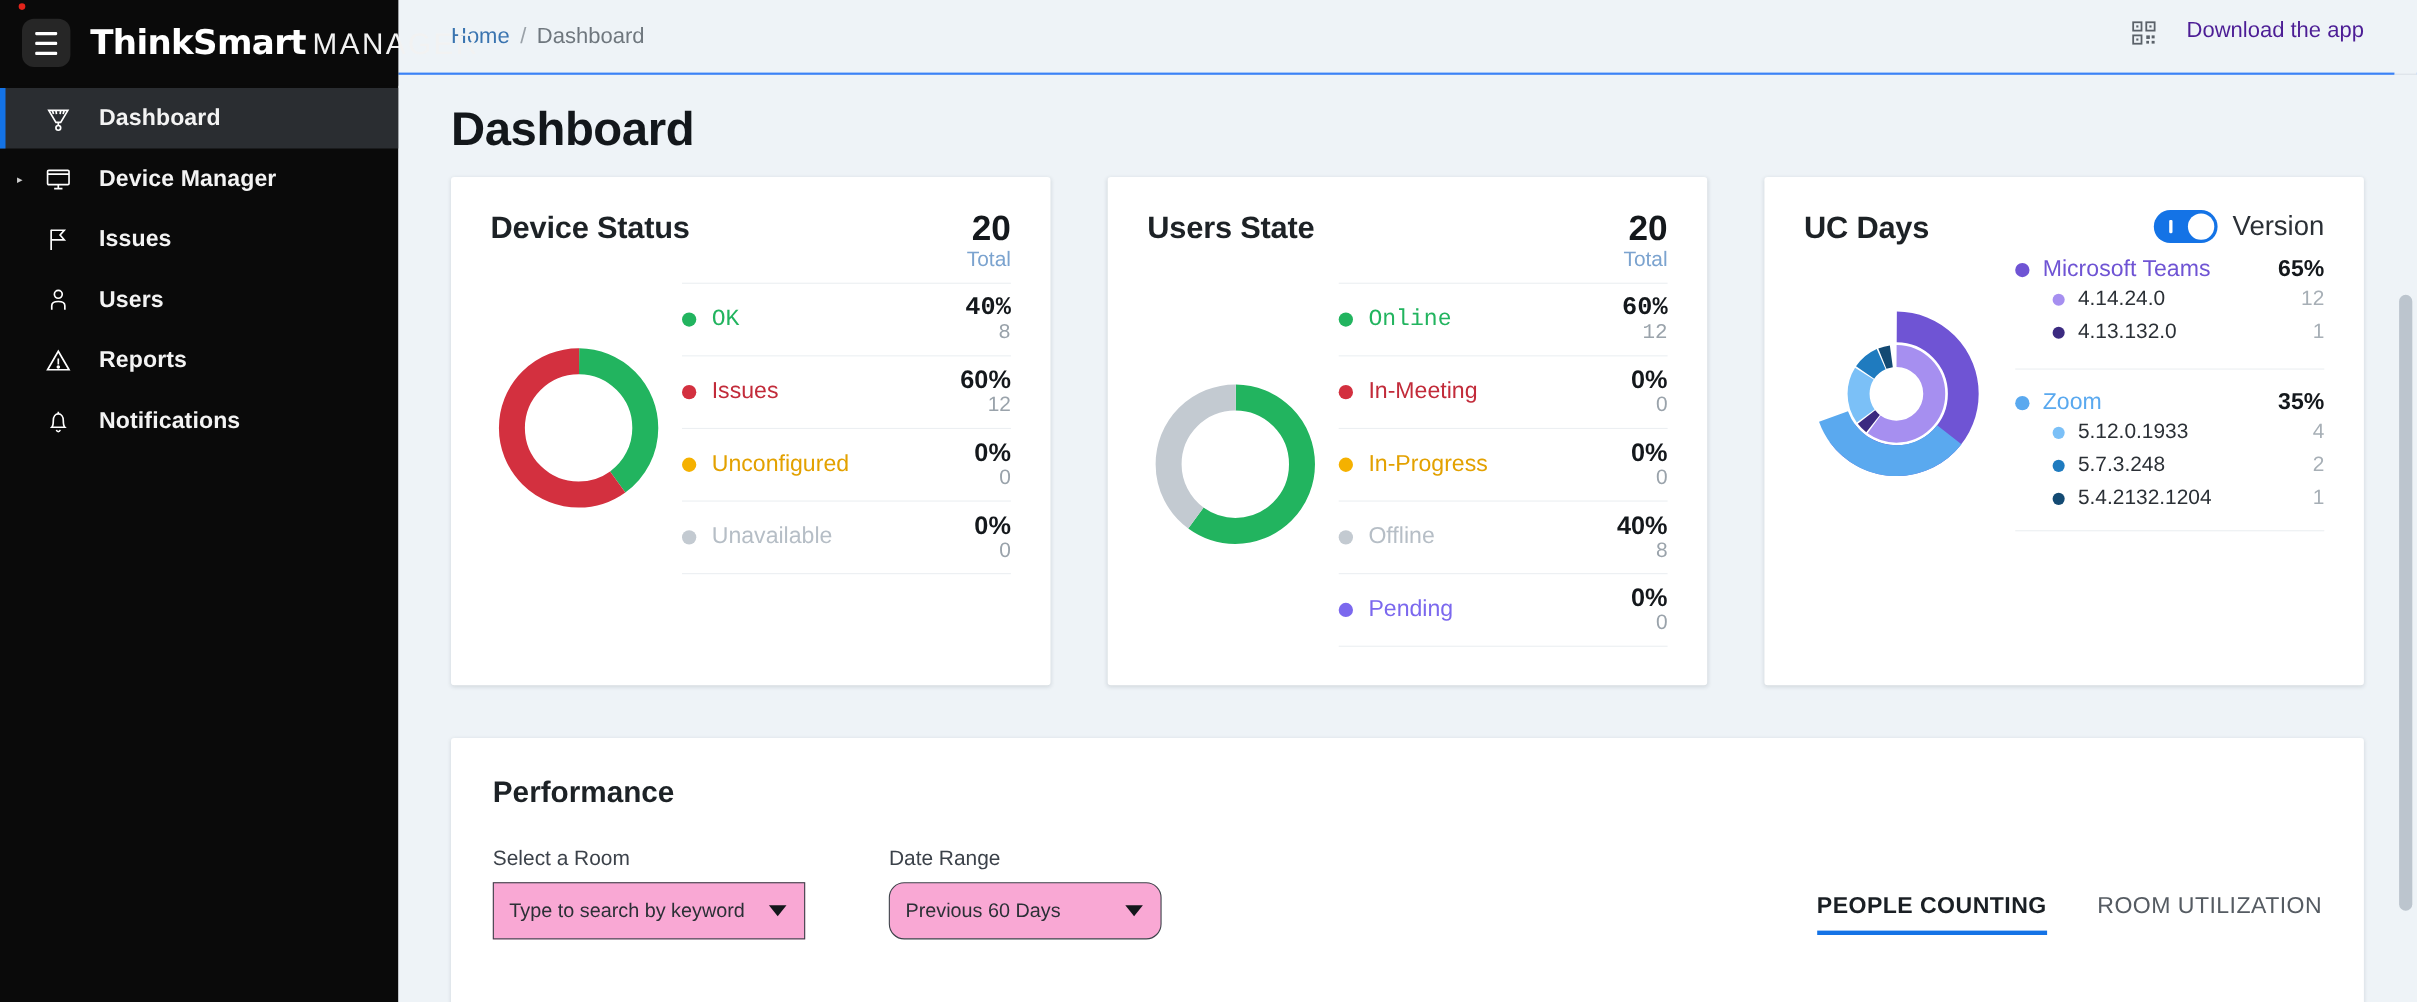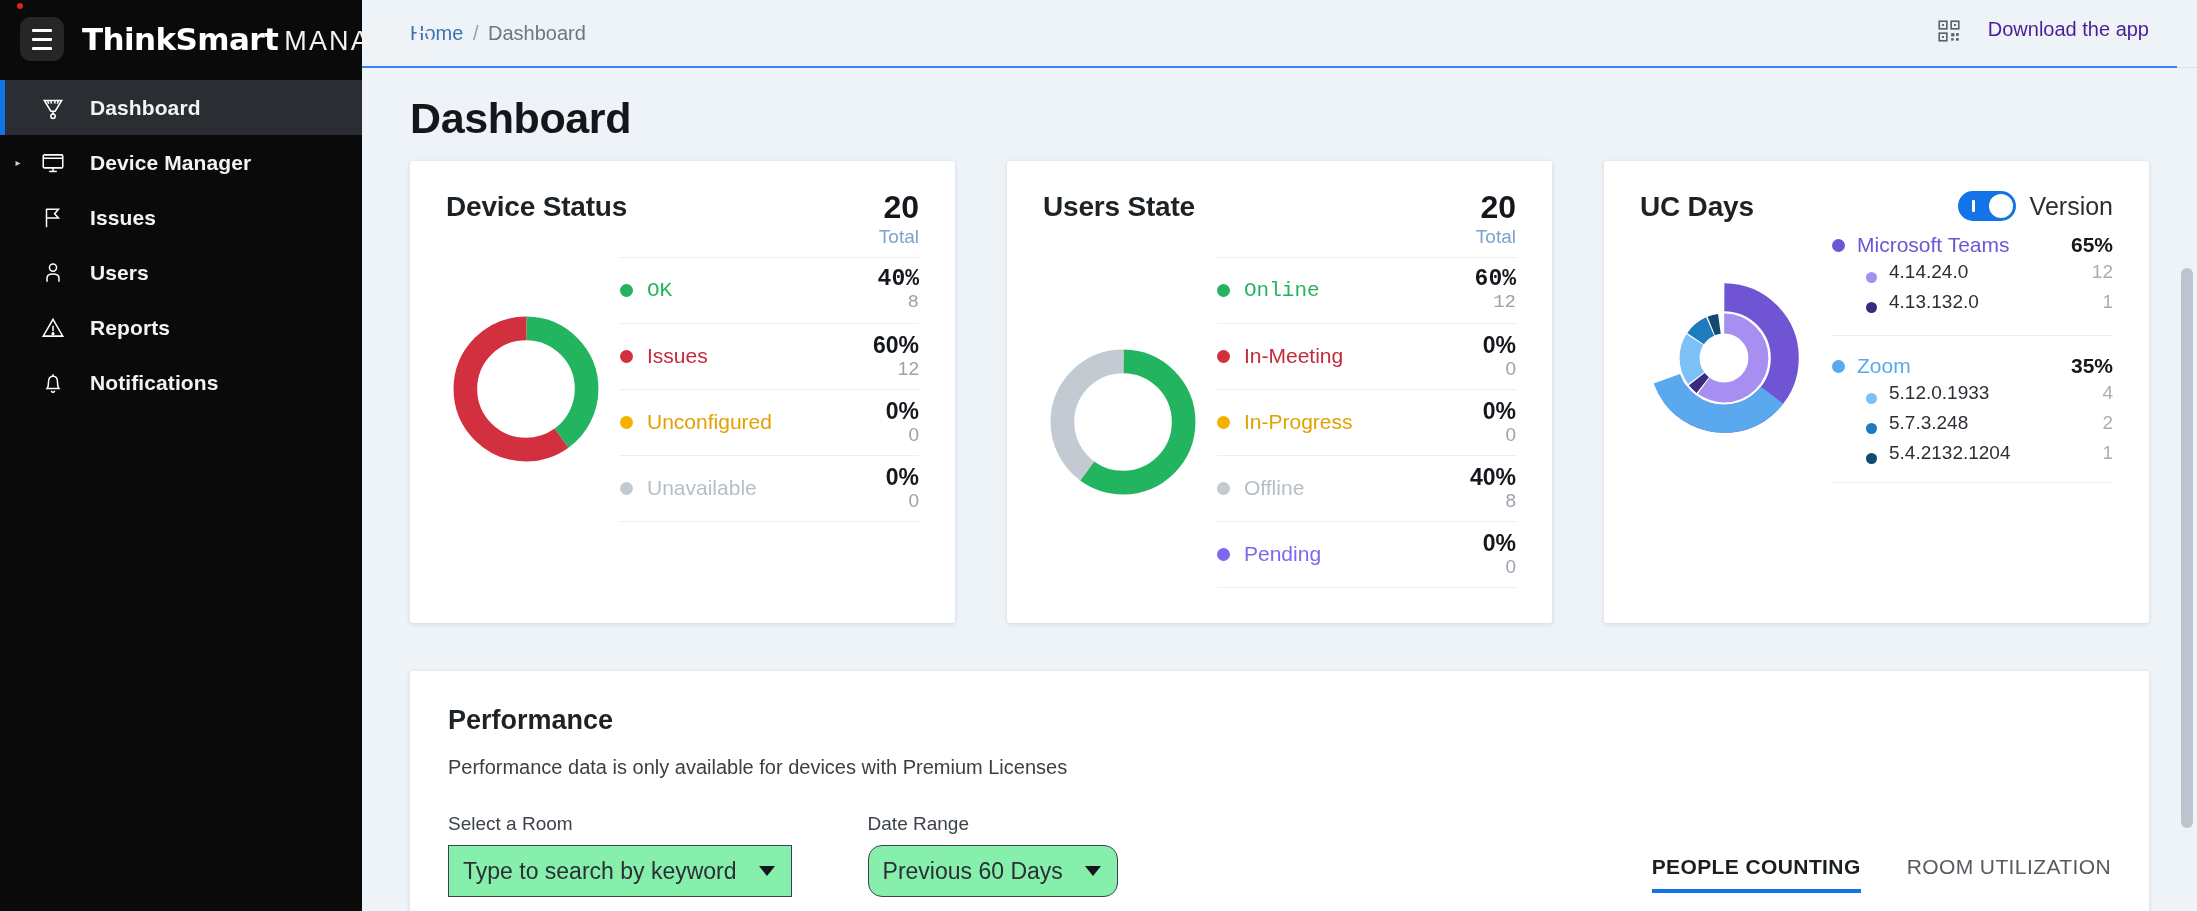--- a/index.html
+++ b/index.html
@@ -208,21 +208,21 @@
   .uc-group.last { border-bottom: 1px solid #eceff2; padding-bottom: 14px; }
   .uc-head { display: flex; align-items: center; justify-content: space-between; }
   .uc-head-left { display: flex; align-items: center; gap: 12px; }
   .uc-dot { width: 13px; height: 13px; border-radius: 50%; flex: 0 0 13px; }
   .uc-name { font-size: 21px; }
   .uc-pct { font-size: 21px; font-weight: bold; color: #14181c; }
   .uc-ver-row {
     display: flex; align-items: center; justify-content: space-between;
     padding: 4px 0 4px 34px;
   }
-  .uc-ver-left { display: flex; align-items: flex-end; gap: 12px; }
+  .uc-ver-left { display: flex; align-items: center; gap: 12px; }
   .uc-ver-dot { width: 11px; height: 11px; border-radius: 50%; flex: 0 0 11px; }
   .uc-ver-name { font-size: 19px; color: #2b3036; }
   .uc-ver-cnt { font-size: 19px; color: #a7afb6; }
 
   
   .perf-card {
     margin: 48px 48px 0 48px;
     background: #ffffff;
     border-radius: 3px;
     box-shadow: 0 1px 4px rgba(30,45,60,0.14);
@@ -231,25 +231,25 @@
     min-height: 300px;
   }
   .perf-title { font-size: 27px; font-weight: bold; color: #1d2226; }
   .perf-sub { font-size: 20px; color: #3a4048; margin-top: 20px; }
 
   .perf-lower { display: flex; align-items: flex-end; justify-content: space-between; margin-top: 34px; }
   .selects { display: flex; gap: 76px; }
   .field-label { font-size: 19px; color: #3c424a; margin-bottom: 10px; }
   .select-box {
     border: 1px solid #3d434a;
-    background: #86efac;
+    background: #f9a8d4;
     height: 52px; min-width: 258px;
     display: flex; align-items: center; justify-content: space-between;
     padding: 0 16px 0 14px;
-    font-size: 23px; color: #2b3036;
+    font-size: 18px; color: #2b3036;
     cursor: pointer;
   }
   .select-box.wide { min-width: 248px; border-radius: 14px; }
   .caret {
     width: 0; height: 0;
     border-left: 8px solid transparent;
     border-right: 8px solid transparent;
     border-top: 10px solid #13171b;
     margin-left: 22px;
   }
@@ -652,21 +652,20 @@
             </div>
 
           </div>
         </div>
       </section>
 
     </div>
 
     <section class="perf-card">
       <div class="perf-title">Performance</div>
-      <div class="perf-sub">Performance data is only available for devices with Premium Licenses</div>
 
       <div class="perf-lower">
         <div class="selects">
 
           <div>
             <div class="field-label">Select a Room</div>
             <div class="select-box">
               <span>Type to search by keyword</span>
               <span class="caret"></span>
             </div>

